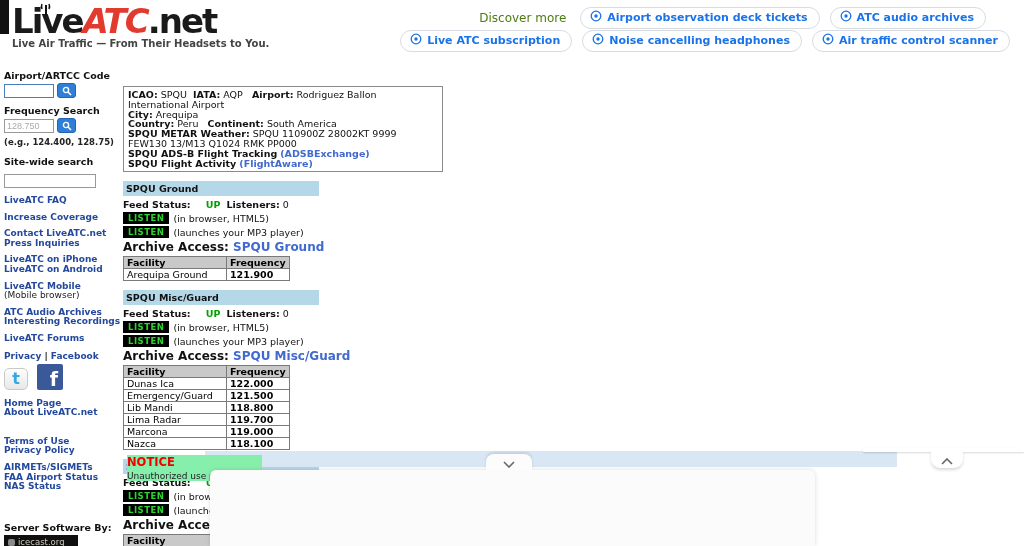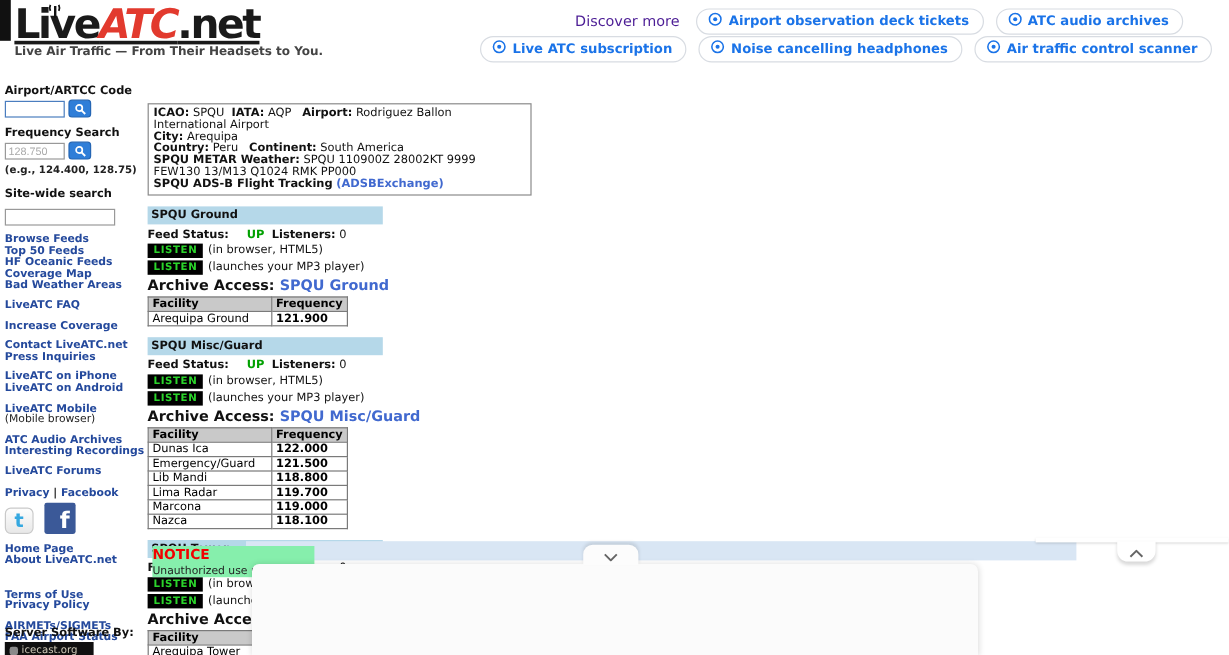--- a/index.html
+++ b/index.html
@@ -5,30 +5,30 @@
   * { margin:0; padding:0; box-sizing:border-box; }
   html,body { width:1024px; height:546px; overflow:hidden; background:#fff;
               font-family:"DejaVu Sans", sans-serif; }
   body { position:relative; }
 
   
   .edgebar { position:absolute; left:0; top:0; width:9px; height:34px; background:#111; }
 
   
   .logo { position:absolute; left:12px; top:2px; }
-  .logo-text { font-size:34px; font-weight:bold; letter-spacing:-2px; line-height:38px; color:#1a1a1a;text-decoration:underline; }
+  .logo-text { font-size:34px; font-weight:bold; letter-spacing:-2px; line-height:38px; color:#1a1a1a; }
   .logo-text .atc { color:#e23a2e; font-style:italic; }
   .tagline { font-size:10px; font-weight:bold; color:#444; margin-top:-2px; letter-spacing:0; }
   .antenna { position:absolute; left:26px; top:-2px; }
 
   
   .disc-row { position:absolute; display:flex; gap:10px; align-items:center; }
   .disc-row1 { top:7px; right:38px; }
   .disc-row2 { top:30px; right:14px; }
-  .disc-label { font-size:12px; color:#4c1d95; margin-right:4px; }
+  .disc-label { font-size:12px; color:#4d7c0f; margin-right:4px; }
   .pill { display:flex; align-items:center; gap:5px; border:1px solid #d8dce2; border-radius:14px;
           background:#fff; color:#1a73e8; font-size:11px; font-weight:bold; padding:2px 11px 3px 9px;
           white-space:nowrap; cursor:pointer; }
   .pill svg { flex:0 0 auto; }
 
   
   .sidebar { position:absolute; left:4px; top:70px; width:114px; }
   .sb-label { font-size:9.5px; font-weight:bold; color:#111; margin-bottom:2px; }
   .sb-row { display:flex; gap:3px; align-items:center; margin-bottom:7px; }
   .sb-input { width:50px; height:14px; border:1px solid #999; font-size:9px; padding:0 2px; }
@@ -174,27 +174,20 @@
             <circle cx="4" cy="4" r="2.6" fill="none" stroke="#fff" stroke-width="1.4"></circle>
             <line x1="6" y1="6" x2="9" y2="9" stroke="#fff" stroke-width="1.6"></line>
           </svg></span>
     </div>
   </div>
   <div class="sb-hint">(e.g., 124.400, 128.75)</div>
   <div class="sb-label">Site-wide search</div>
   <input class="site-input" value="" style="">
 
   <div class="navgroup">
-      <div class="navlink">Browse Feeds</div>
-      <div class="navlink">Top 50 Feeds</div>
-      <div class="navlink">HF Oceanic Feeds</div>
-      <div class="navlink">Coverage Map</div>
-      <div class="navlink">Bad Weather Areas</div>
-    </div>
-  <div class="navgroup">
       <div class="navlink">LiveATC FAQ</div>
     </div>
   <div class="navgroup">
       <div class="navlink">Increase Coverage</div>
     </div>
   <div class="navgroup">
       <div class="navlink">Contact LiveATC.net</div>
       <div class="navlink">Press Inquiries</div>
     </div>
   <div class="navgroup">
@@ -266,20 +259,24 @@
       <b>Continent:</b>
       <span>South America</span>
     </div>
     <div>
       <b>SPQU METAR Weather:</b>
       <span>SPQU 110900Z 28002KT 9999 FEW130 13/M13 Q1024 RMK PP000</span>
     </div>
     <div>
       <b>SPQU ADS-B Flight Tracking</b>
       <span class="ilink">(ADSBExchange)</span>
+    </div>
+    <div>
+      <b>SPQU Flight Activity</b>
+      <span class="ilink">(FlightAware)</span>
     </div>
   </div>
 
   <div class="feed">
     <div class="feed-header">SPQU Ground</div>
     <div class="status-line">
       <b>Feed Status:</b>
       <span class="up">UP</span>&nbsp;
       <b>Listeners:</b>
       <span>0</span>

